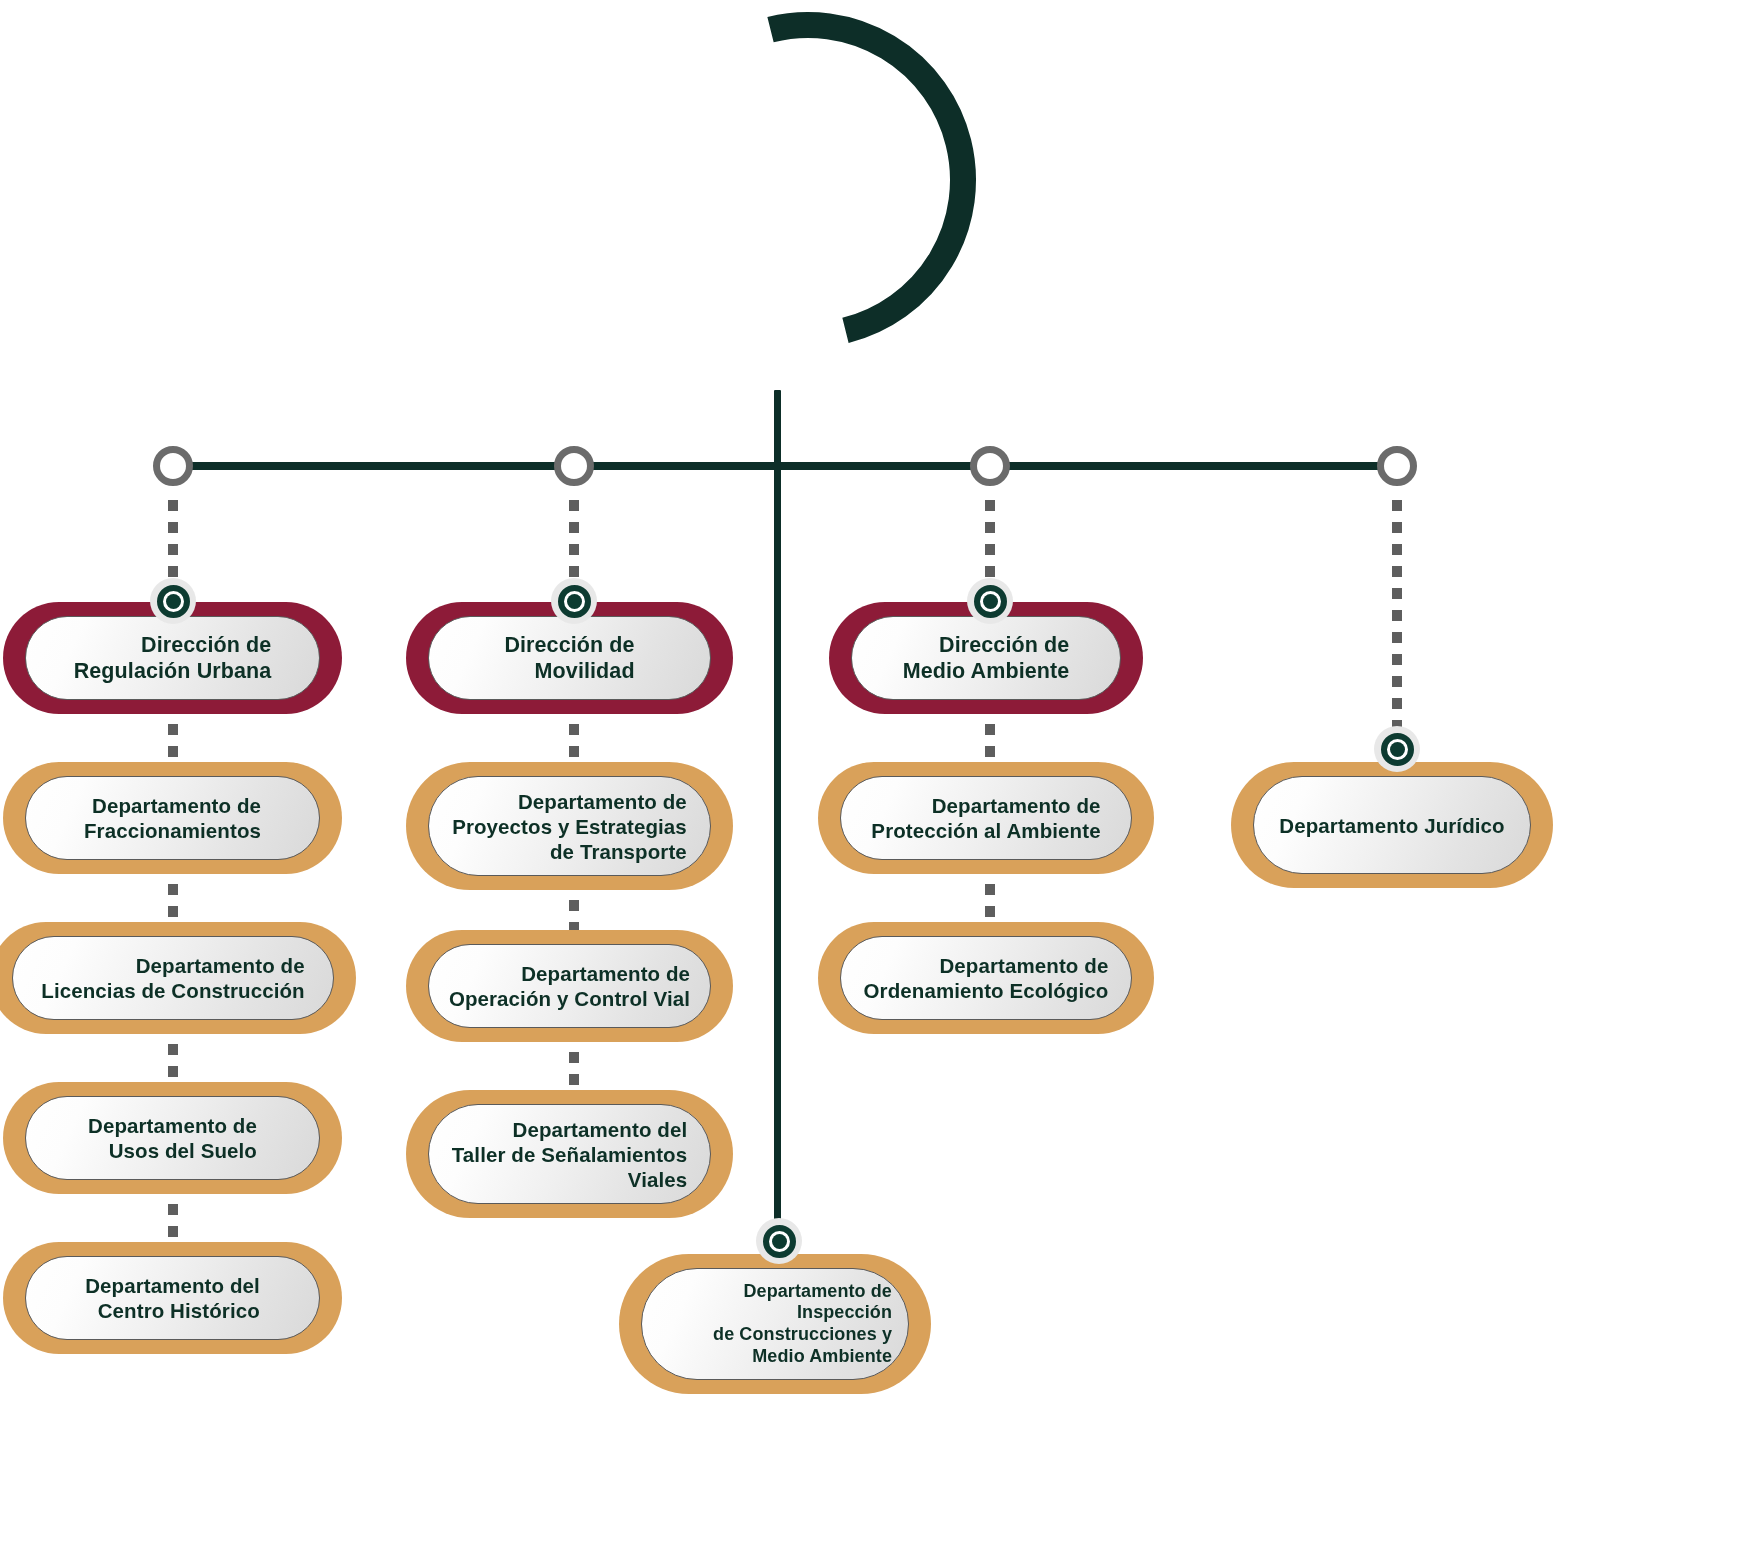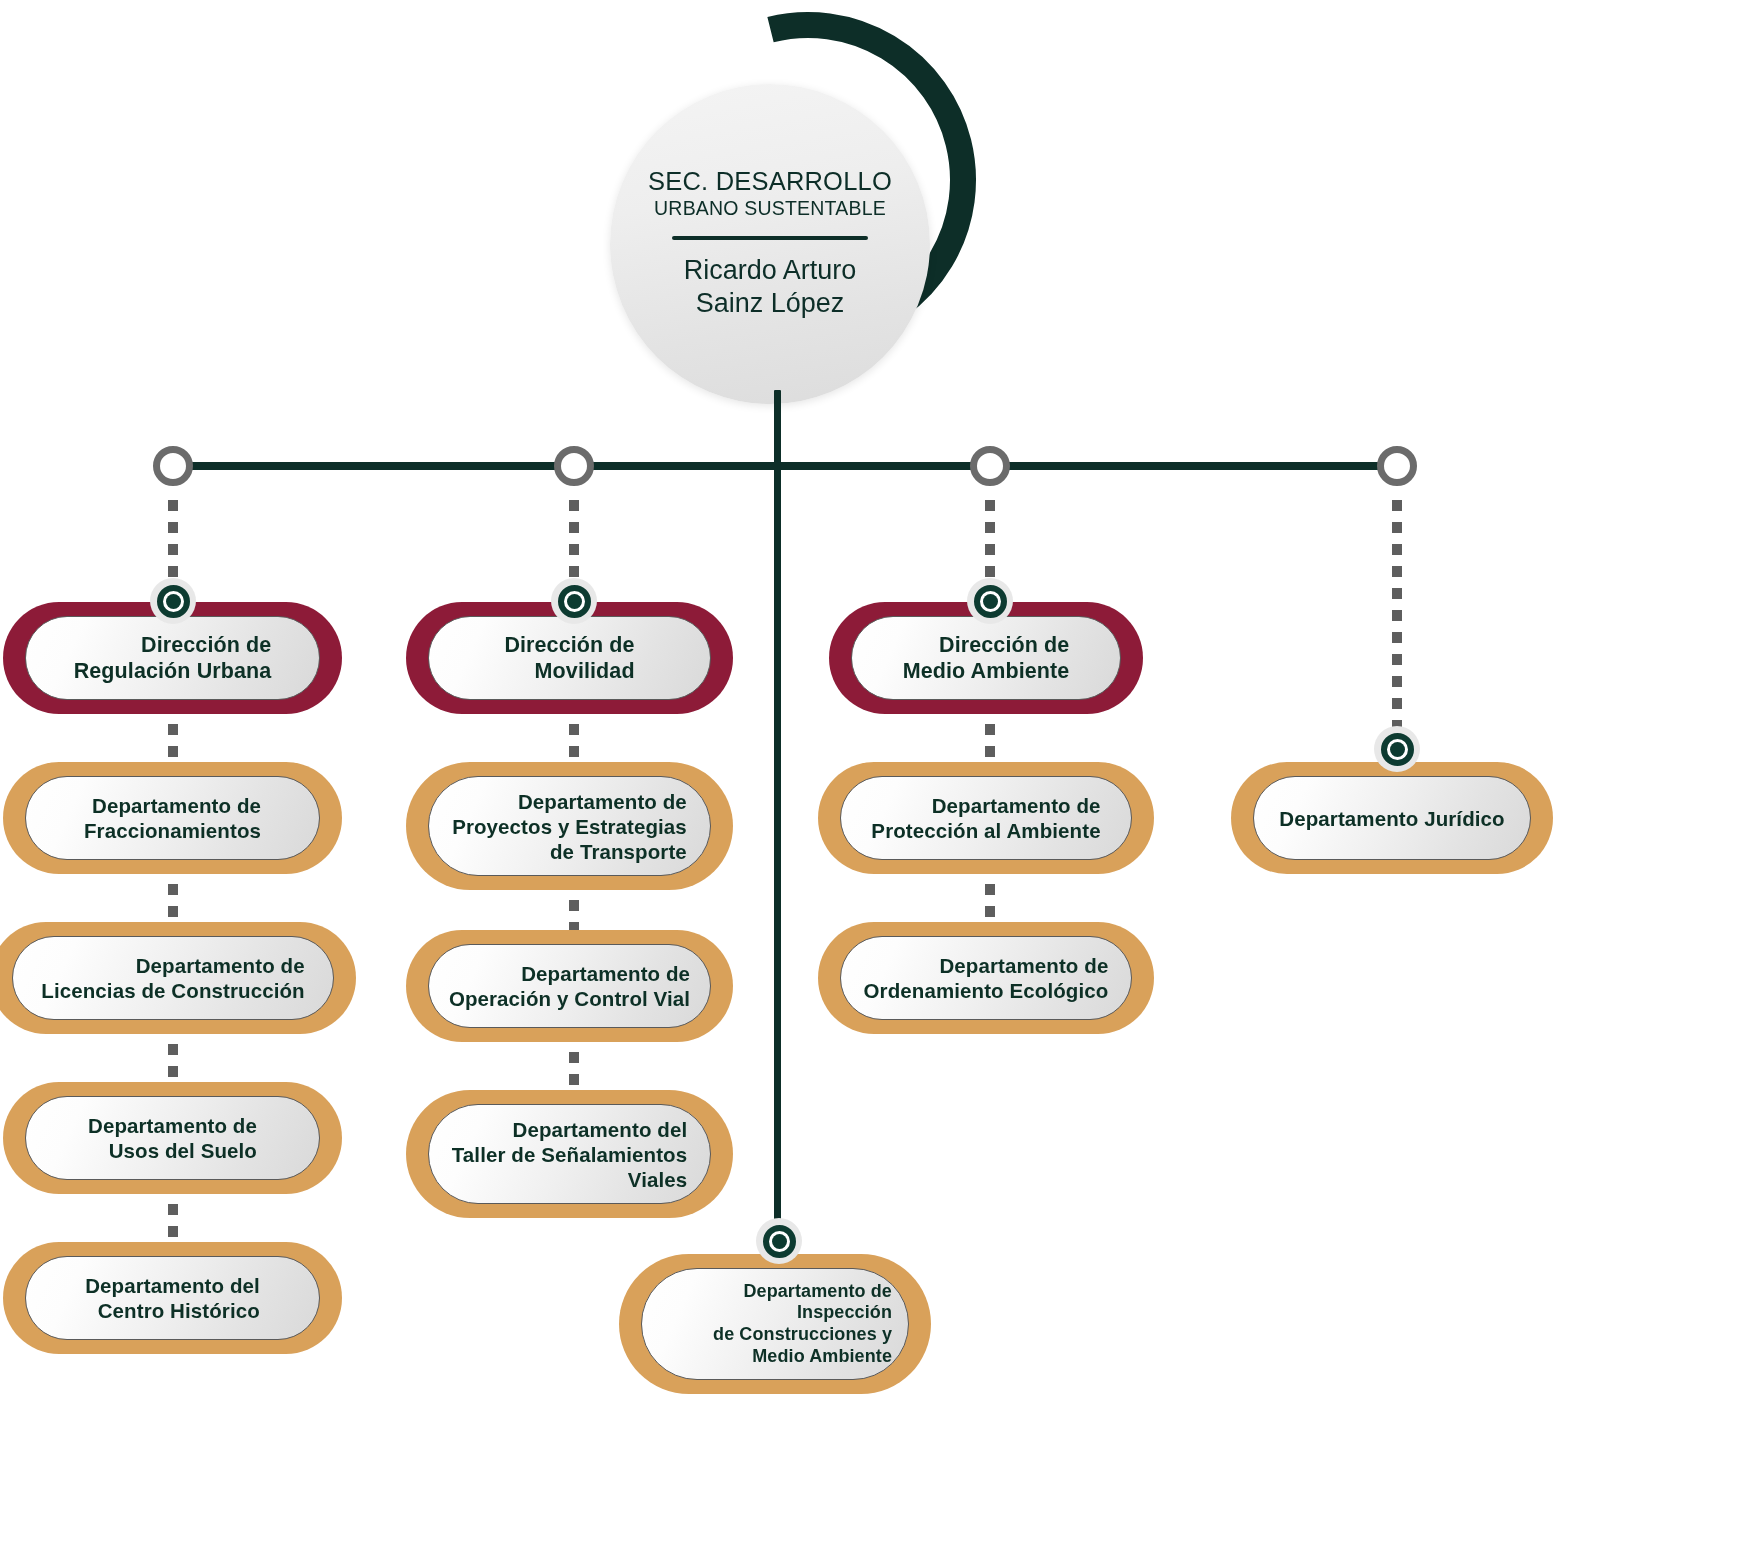--- a/index.html
+++ b/index.html
@@ -109,27 +109,20 @@
   .pill.dep .label{font-size:20.5px;}
   .pill.small .label{font-size:18px;line-height:1.2;}
 </style>
 </head>
 <body>
 
 <div id="chart">
 
   <div class="root-wrap">
     <div class="root-arc"></div>
-    <div class="root-circle">
-      <div class="root-title">SEC. DESARROLLO</div>
-      <div class="root-sub">URBANO SUSTENTABLE</div>
-      <div class="root-rule"></div>
-      <div class="root-name">Ricardo Arturo
-Sainz López</div>
-    </div>
   </div>
 
   <div class="vstem" style="left:774px;top:390px;height:80px;"></div>
 
   <div class="hbus" style="left:173px;top:462px;width:1224px;"></div>
 
   <div class="vstem" style="left:774px;top:462px;height:786px;"></div>
 
   <div class="ring-open" style="left:153px;top:446px;"></div>
   <div class="ring-open" style="left:554px;top:446px;"></div>
@@ -248,21 +241,21 @@
     <div class="accent"></div>
     <div class="body">
       <div class="label">Departamento de
 Ordenamiento Ecológico</div>
     </div>
   </div>
 
   <div class="dotline" style="left:1392px;top:500px;height:238px;"></div>
   <div class="node-dot" style="left:1374px;top:726px;"></div>
 
-  <div class="pill dep gold" style="left:1253px;top:776px;width:278px;height:84px;">
+  <div class="pill dep gold" style="left:1253px;top:776px;width:278px;height:98px;">
     <div class="accent"></div>
     <div class="body">
       <div class="label">Departamento Jurídico</div>
     </div>
   </div>
 
   <div class="node-dot" style="left:756px;top:1218px;"></div>
 
   <div class="pill dep small gold" style="left:641px;top:1268px;width:268px;height:112px;">
     <div class="accent"></div>

